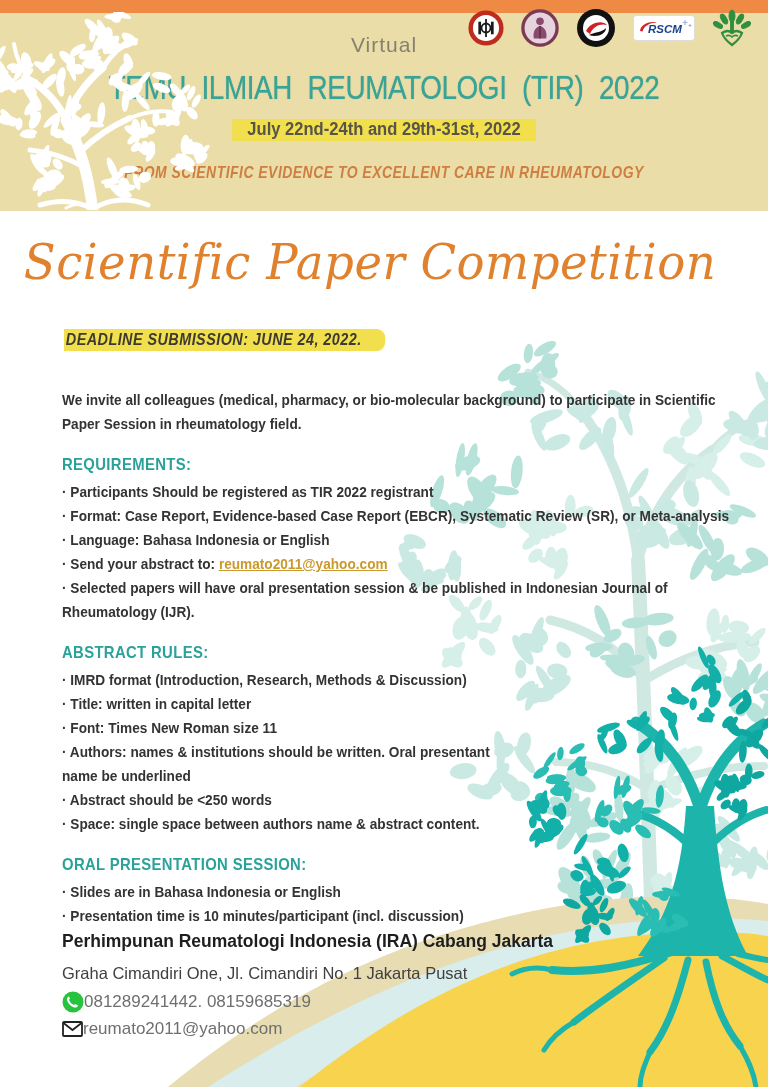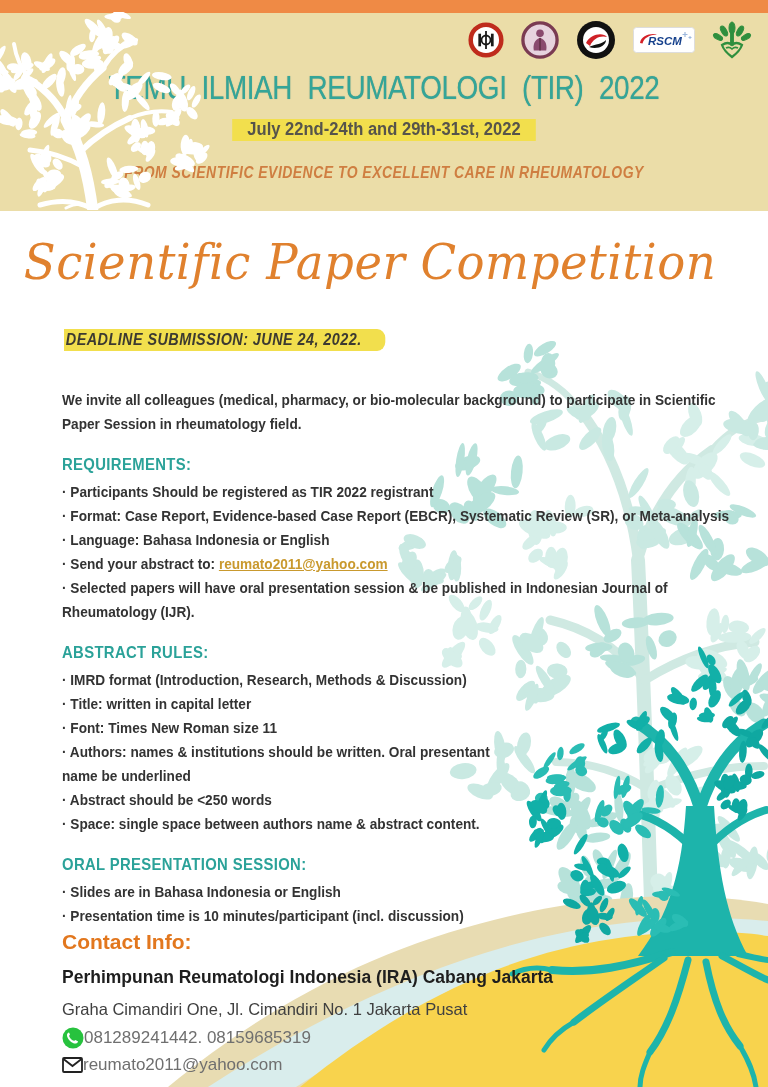--- a/index.html
+++ b/index.html
@@ -5,21 +5,21 @@
   html,body{margin:0;padding:0;background:#777;}
   .page{position:relative;width:768px;height:1087px;margin:0 auto;background:#ffffff;
         overflow:hidden;font-family:"Liberation Sans",sans-serif;}
   
   .bg-svg{position:absolute;left:0;top:210px;z-index:0;}
   .header{position:absolute;left:0;top:0;width:768px;height:211px;background:#ebdda8;z-index:2;}
   .topbar{position:absolute;left:0;top:0;width:768px;height:13px;background:#ef8a45;}
   .header-tree{position:absolute;left:-12px;top:12px;z-index:1;}
   .content{position:absolute;left:0;top:0;width:740px;height:1087px;z-index:3;}
   
-  .logos{position:absolute;top:19px;right:16px;display:flex;align-items:center;gap:17px;z-index:4;}
+  .logos{position:absolute;top:7px;right:16px;display:flex;align-items:center;gap:17px;z-index:4;}
   .logo{display:block;}
   .virtual{position:absolute;top:33px;left:0;width:100%;text-align:center;
            font-size:21px;color:#85816f;letter-spacing:1px;}
   .event-title{position:absolute;top:68px;left:0;width:100%;text-align:center;margin:0;
            font-size:34px;font-weight:400;color:#34a598;letter-spacing:-0.5px;word-spacing:10px;
            white-space:nowrap;transform:scaleX(.82);
            text-shadow:0 0 1px rgba(20,90,80,.45);}
   .date-wrap{position:absolute;top:119px;left:0;width:100%;text-align:center;
            white-space:nowrap;transform:scaleX(.92);}
   .date-wrap .hl{background:#f2df4d;padding:2px 16px 3px;}
@@ -696,20 +696,21 @@
           <ellipse cx="28" cy="12" rx="2.6" ry="5.5" transform="rotate(30 28 12)"></ellipse>
           <ellipse cx="6" cy="18" rx="2.4" ry="5" transform="rotate(-60 6 18)"></ellipse>
           <ellipse cx="34" cy="18" rx="2.4" ry="5" transform="rotate(60 34 18)"></ellipse>
           <rect x="18.6" y="14" width="2.8" height="12"></rect>
           <path d="M10,26 C13,24 17,23 20,26 C23,23 27,24 30,26 C28,32 24,35 20,38 C16,35 12,32 10,26 Z" fill="none" stroke-width="2.2"></path>
           <path d="M14,29 C16,28 18,28 20,30 C22,28 24,28 26,29" fill="none" stroke-width="1.6"></path>
         </g>
       </svg>
     </div>
 
+    <div class="virtual">Virtual</div>
     <h1 class="event-title">TEMU ILMIAH REUMATOLOGI (TIR) 2022</h1>
     <div class="date-wrap">
       <span class="hl"><span class="date-text">July 22nd-24th and 29th-31st, 2022</span></span>
     </div>
     <div class="tagline">FROM SCIENTIFIC EVIDENCE TO EXCELLENT CARE IN RHEUMATOLOGY</div>
   </div>
 
   <div class="content">
 
     <h2 class="script-title">Scientific Paper Competition</h2>
@@ -744,21 +745,20 @@
           <div class="tline">· Space: single space between authors name &amp; abstract content.</div>
         </div>
         <div class="section">
           <div class="sec-h">ORAL PRESENTATION SESSION:</div>
           <div class="tline">· Slides are in Bahasa Indonesia or English</div>
           <div class="tline">· Presentation time is 10 minutes/participant (incl. discussion)</div>
         </div>
       </div>
 
     <div class="contact">
-      <h3 class="contact-heading">Contact Info:</h3>
       <div class="contact-org">Perhimpunan Reumatologi Indonesia (IRA) Cabang Jakarta</div>
       <div class="contact-address">Graha Cimandiri One, Jl. Cimandiri No. 1 Jakarta Pusat</div>
       <div class="contact-row">
         <svg width="22" height="22" viewBox="0 0 22 22">
           <circle cx="11" cy="11" r="10.5" fill="#27c23e"></circle>
           <path d="M7.0,5.4 c-1.1,0.3-1.8,1.1-2.0,2.1 c-0.3,1.9,0.9,4.3,2.8,6.2 c1.9,1.9,4.3,3.1,6.2,2.8 c1.0-0.2,1.8-0.9,2.1-2.0 l-2.6-1.6 c-0.4,0.5-1.0,0.9-1.6,0.8 c-0.9-0.1-2.0-0.9-2.9-1.8 c-0.9-0.9-1.7-2.0-1.8-2.9 c-0.1-0.6,0.3-1.2,0.8-1.6 Z" fill="#ffffff"></path>
         </svg>
         <span>081289241442. 08159685319</span>
       </div>
       <div class="contact-row">

